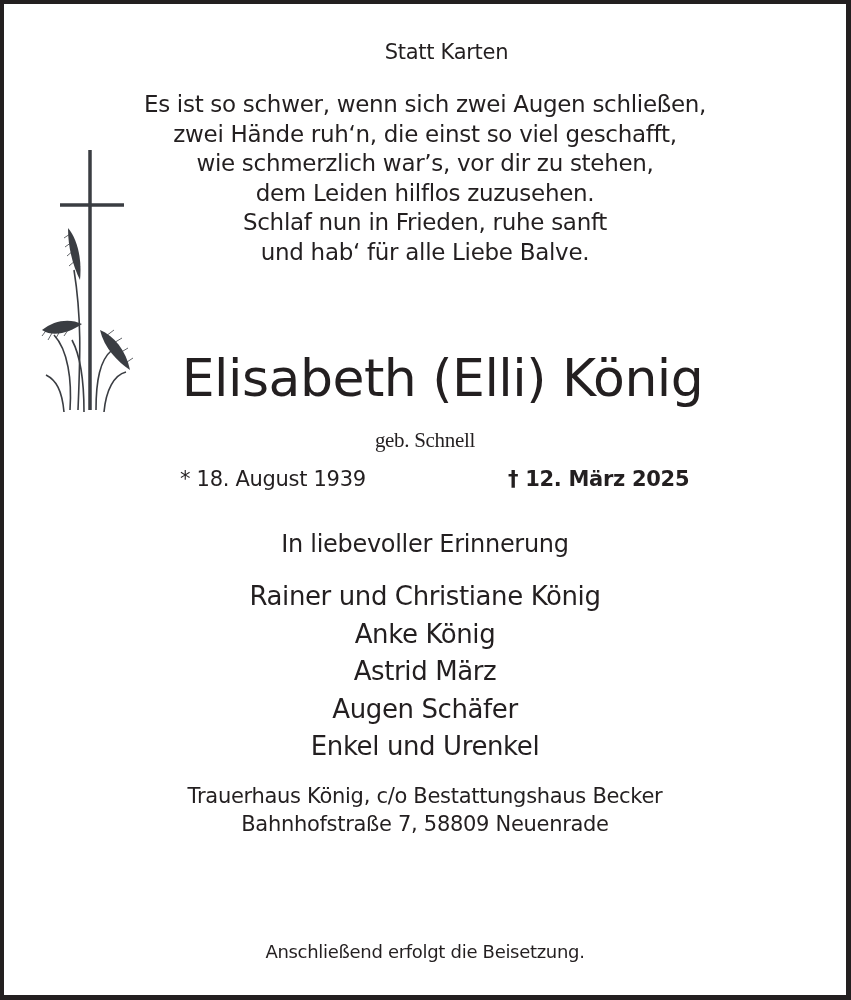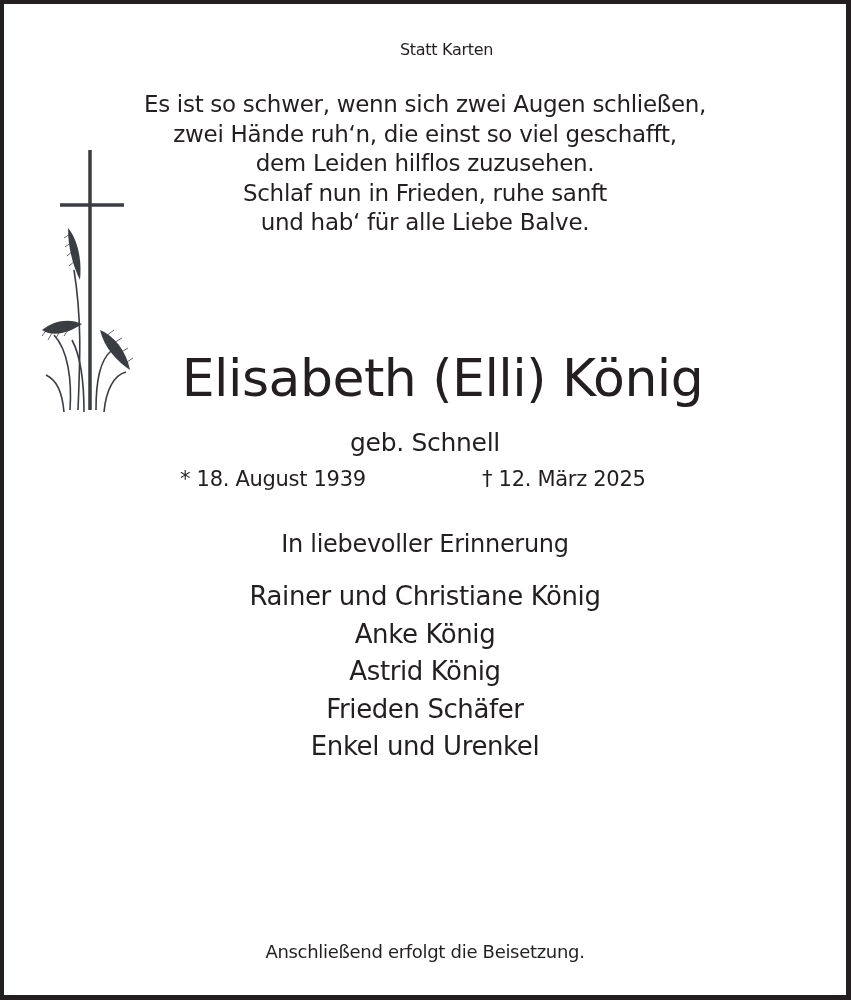--- a/index.html
+++ b/index.html
@@ -16,28 +16,28 @@
     left: 4px; top: 4px; right: 5px; bottom: 5px;
     background: #ffffff;
   }
   .line {
     position: absolute;
     left: 0; right: 0;
     text-align: center;
     white-space: nowrap;
   }
   .light { font-weight: normal; letter-spacing: -0.3px; }
-  .header { top: 36px; font-size: 16px; padding-left: 43px; }
+  .header { top: 36px; font-size: 21px; padding-left: 43px; }
   .poem { top: 86px; font-size: 23px; line-height: 29.5px; }
   .intro { top: 284px; font-size: 21px; }
   .name { top: 344px; font-size: 52px; letter-spacing: -0.5px; margin-left: 35px; }
-  .maiden { top: 424px; font-size: 25px; }
+  .maiden { top: 424px; font-size: 21px; font-family: Liberation Serif, serif; }
   .dates { top: 463px; font-size: 21px; }
   .dates .birth { position: absolute; left: 176px; }
-  .dates .death { position: absolute; left: 478px; }
+  .dates .death { position: absolute; left: 504px; font-weight: bold; }
   .memory { top: 526px; font-size: 24px; }
   .family { top: 574px; font-size: 26px; font-weight: normal; line-height: 37.6px; letter-spacing: -0.4px; }
   .address { top: 778px; font-size: 21px; line-height: 28px; }
   .ceremony { top: 880px; font-size: 18px; line-height: 23px; }
   .burial { top: 937px; font-size: 18px; }
   .emblem { position: absolute; left: 30px; top: 146px; width: 104px; height: 266px; }
 </style>
 </head>
 <body>
 
@@ -75,44 +75,49 @@
       <line x1="84" y1="204" x2="94" y2="198"></line>
         <line x1="90" y1="214" x2="99" y2="208"></line>
     </g>
   </svg>
 
   <div class="line light header">Statt Karten</div>
 
   <div class="line light poem">
     <div>Es ist so schwer, wenn sich zwei Augen schließen,</div>
     <div>zwei Hände ruh‘n, die einst so viel geschafft,</div>
+    <div>wie schmerzlich war’s, vor dir zu stehen,</div>
     <div>dem Leiden hilflos zuzusehen.</div>
     <div>Schlaf nun in Frieden, ruhe sanft</div>
     <div>und hab‘ für alle Liebe Balve.</div>
   </div>
 
 
   <div class="line light name">Elisabeth (Elli) König</div>
 
   <div class="line light maiden">geb. Schnell</div>
 
   <div class="line light dates">
     <span class="birth">* 18. August 1939</span>
     <span class="death">† 12. März 2025</span>
   </div>
 
   <div class="line light memory">In liebevoller Erinnerung</div>
 
   <div class="line family">
     <div>Rainer und Christiane König</div>
     <div>Anke König</div>
-    <div>Astrid König</div>
-    <div>Frieden Schäfer</div>
+    <div>Astrid März</div>
+    <div>Augen Schäfer</div>
     <div>Enkel und Urenkel</div>
   </div>
 
+  <div class="line light address">
+    <div>Trauerhaus König, c/o Bestattungshaus Becker</div>
+    <div>Bahnhofstraße 7, 58809 Neuenrade</div>
+  </div>
 
   <div class="line light ceremony">
   </div>
 
   <div class="line light burial">Anschließend erfolgt die Beisetzung.</div>
 
 </div>
 
 </body></html>

